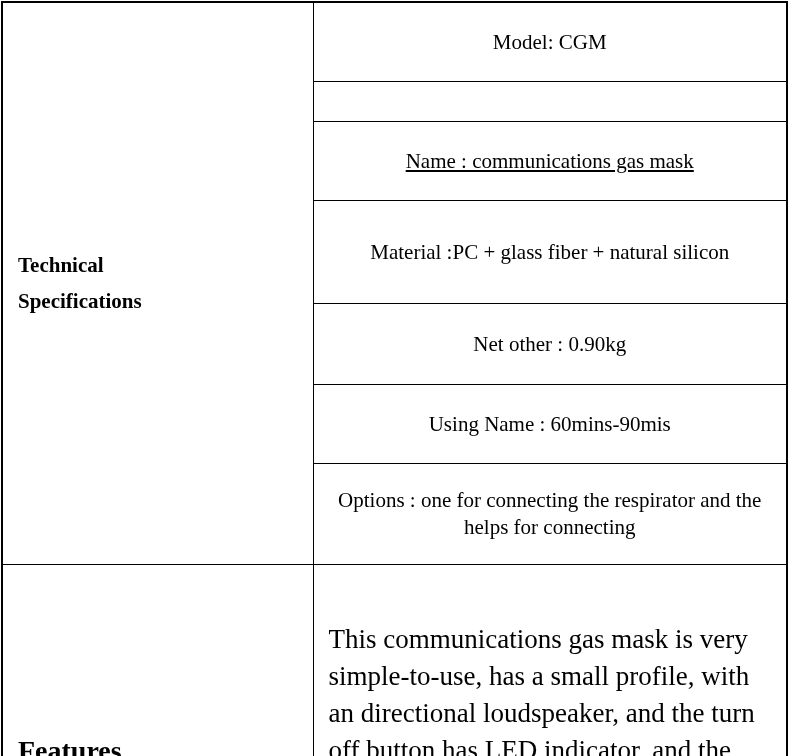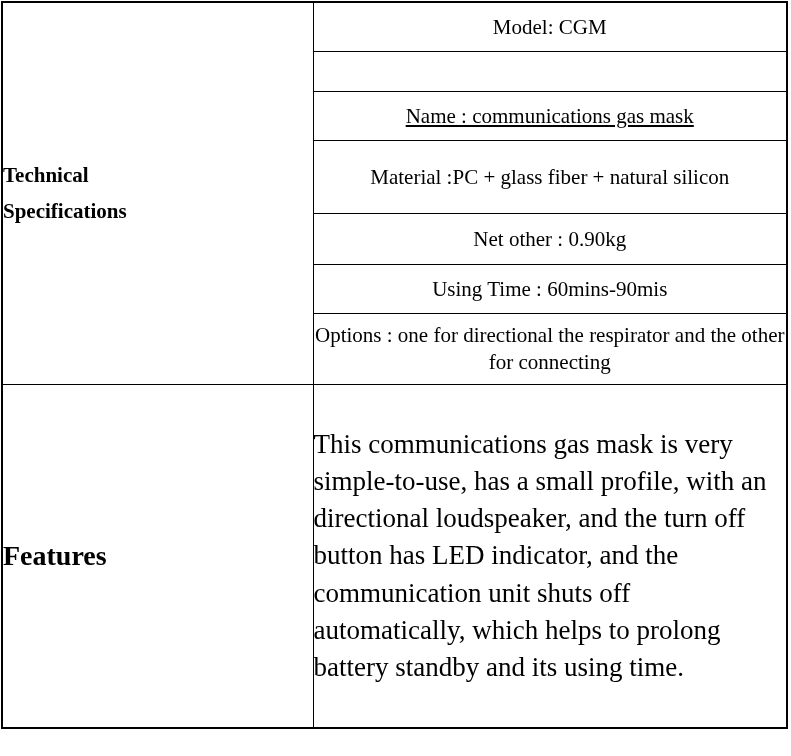--- a/index.html
+++ b/index.html
@@ -23,21 +23,21 @@
   table.spec-table {
     border-collapse: collapse;
     table-layout: fixed;
     width: 787px;
     margin: 1px 0 0 1px;
     border: 2px solid #000;
   }
   table.spec-table td {
     border: 1px solid #000;
     vertical-align: middle;
-    padding: 0;
+    padding: 15px;
   }
   col.label-col { width: 311px; }
   col.value-col { width: 474px; }
 
   .label-cell {
     font-weight: bold;
     font-size: 21px;
     line-height: 1.0;
     padding: 0 0 0 16px;
     vertical-align: middle;
@@ -99,24 +99,24 @@
       <tr class="row-name">
         <td class="value-cell">Name : communications gas mask</td>
       </tr>
       <tr class="row-material">
         <td class="value-cell">Material :PC + glass fiber + natural silicon</td>
       </tr>
       <tr class="row-weight">
         <td class="value-cell">Net other :   0.90kg</td>
       </tr>
       <tr class="row-time">
-        <td class="value-cell">Using Time : 60mins-90mis</td>
+        <td class="value-cell">Using Name : 60mins-90mis</td>
       </tr>
       <tr class="row-options">
-        <td class="value-cell">Options : one for directional the respirator and the other for connecting</td>
+        <td class="value-cell">Options : one for connecting the respirator and the helps for connecting</td>
       </tr>
       <tr class="row-features">
         <td class="features-label">Features</td>
         <td class="features-text">This communications gas mask is very simple-to-use, has a small profile, with an directional loudspeaker, and the turn off button has LED indicator, and the communication unit shuts off automatically, which helps to prolong battery standby and its using time.</td>
       </tr>
     </tbody>
   </table>
 </div>
 
 </body></html>

